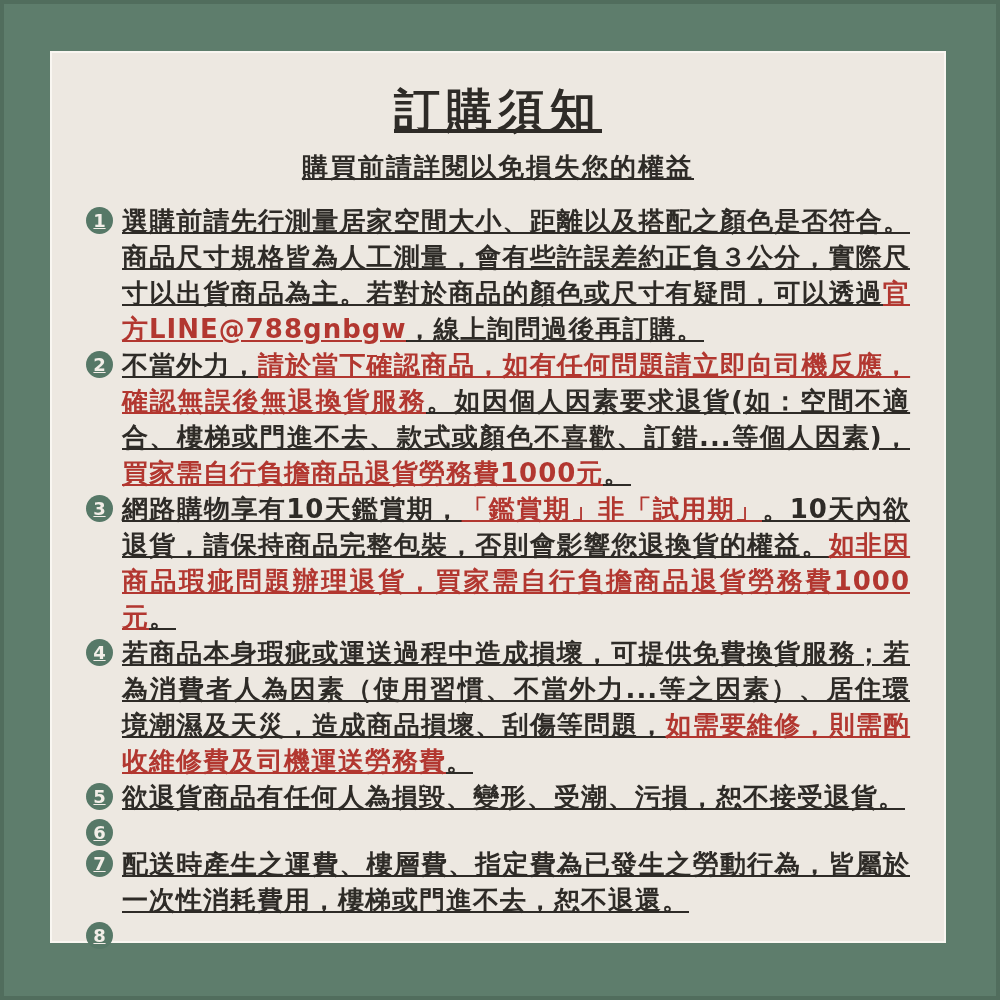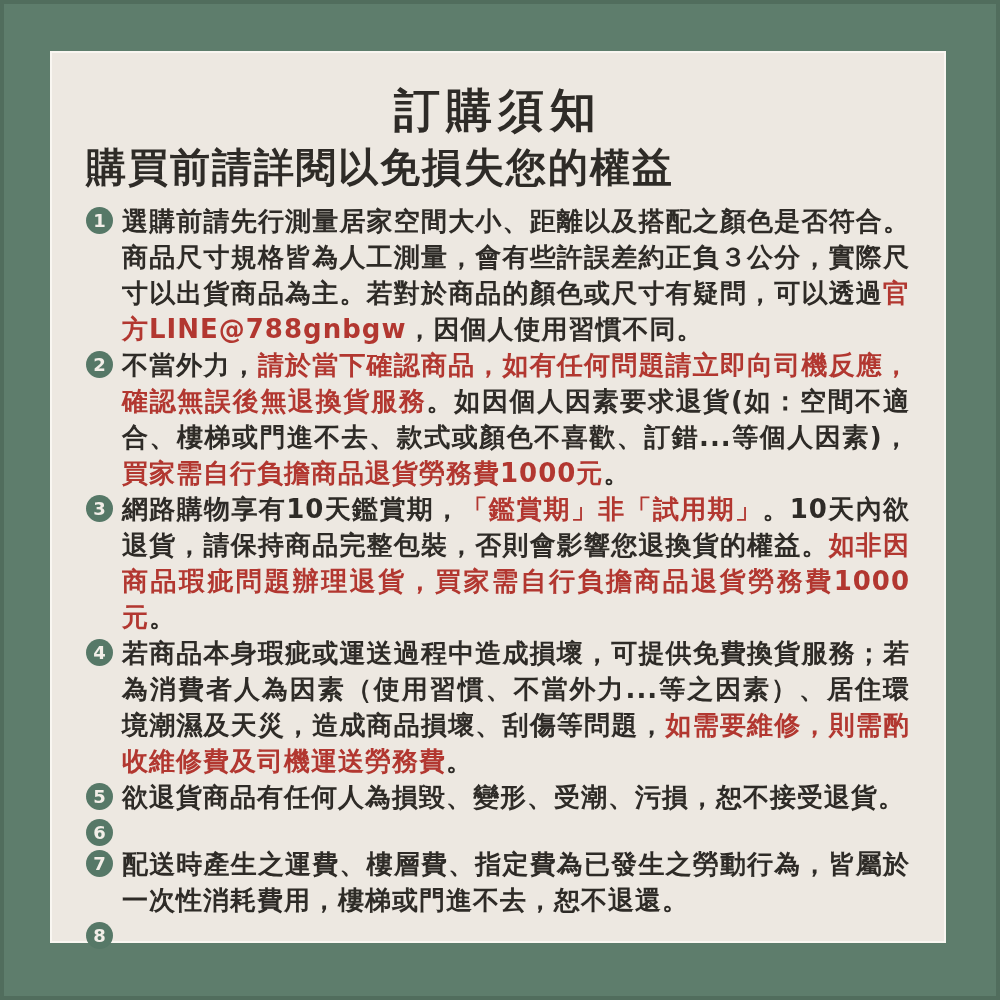--- a/index.html
+++ b/index.html
@@ -5,21 +5,21 @@
   :root {
     --bg-green: #5E7D6C;
     --edge-green: #4A6455;
     --panel-cream: #EDE8E1;
     --panel-edge: #F9F6F1;
     --ink: #2E2B27;
     --red: #B23730;
     --badge-green: #567867;
     --badge-text: #F2EEE8;
   }
-  * { margin: 0; padding: 0; box-sizing: border-box; }
+  * { margin: 0; padding: 0; box-sizing: border-box; text-decoration: underline; }
   html, body {
     width: 1000px; height: 1000px;
     font-family: "DejaVu Sans", "Liberation Sans", sans-serif;
   }
   .page {
     position: relative;
     width: 1000px; height: 1000px;
     background: var(--bg-green);
     box-shadow: inset 0 0 0 4px rgba(20, 40, 30, 0.18);
     overflow: hidden;
@@ -34,21 +34,22 @@
   }
   .title {
     text-align: center;
     font-size: 46px;
     line-height: 58px;
     font-weight: 800;
     color: var(--ink);
     letter-spacing: 6px;
   }
   .subtitle {
-    font-size: 40px;
+    text-align: center;
+    font-size: 26px;
     line-height: 40px;
     font-weight: 800;
     color: var(--ink);
     letter-spacing: 2px;
     margin-top: 8px;
   }
   .notice-list {
     margin-top: 16px;
   }
   .notice-item {
@@ -83,21 +84,21 @@
 </head>
 <body>
 
 <div class="page">
   <div class="panel">
     <h1 class="title">訂購須知</h1>
     <h2 class="subtitle">購買前請詳閱以免損失您的權益</h2>
     <div class="notice-list">
         <div class="notice-item">
           <span class="badge">1</span>
-          <p class="notice-text"><span class="seg-default">選購前請先行測量居家空間大小、距離以及搭配之顏色是否符合。商品尺寸規格皆為人工測量，會有些許誤差約正負３公分，實際尺寸以出貨商品為主。若對於商品的顏色或尺寸有疑問，可以透過</span><span class="seg-red">官方LINE@788gnbgw</span><span class="seg-default">，因個人使用習慣不同。</span></p>
+          <p class="notice-text"><span class="seg-default">選購前請先行測量居家空間大小、距離以及搭配之顏色是否符合。商品尺寸規格皆為人工測量，會有些許誤差約正負３公分，實際尺寸以出貨商品為主。若對於商品的顏色或尺寸有疑問，可以透過</span><span class="seg-red">官方LINE@788gnbgw</span><span class="seg-default">，線上詢問過後再訂購。</span></p>
         </div>
         <div class="notice-item">
           <span class="badge">2</span>
           <p class="notice-text"><span class="seg-default">不當外力，</span><span class="seg-red">請於當下確認商品，如有任何問題請立即向司機反應，確認無誤後無退換貨服務</span><span class="seg-default">。如因個人因素要求退貨(如：空間不適合、樓梯或門進不去、款式或顏色不喜歡、訂錯...等個人因素)，</span><span class="seg-red">買家需自行負擔商品退貨勞務費1000元</span><span class="seg-default">。</span></p>
         </div>
         <div class="notice-item">
           <span class="badge">3</span>
           <p class="notice-text"><span class="seg-default">網路購物享有10天鑑賞期，</span><span class="seg-red">「鑑賞期」非「試用期」</span><span class="seg-default">。10天內欲退貨，請保持商品完整包裝，否則會影響您退換貨的權益。</span><span class="seg-red">如非因商品瑕疵問題辦理退貨，買家需自行負擔商品退貨勞務費1000元</span><span class="seg-default">。</span></p>
         </div>
         <div class="notice-item">

